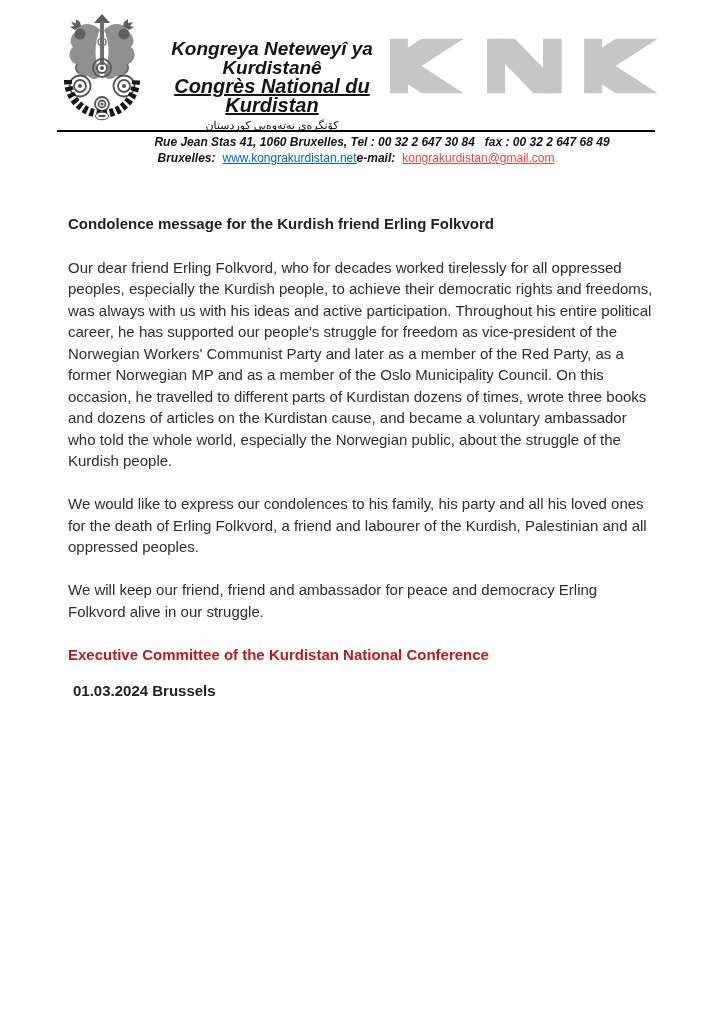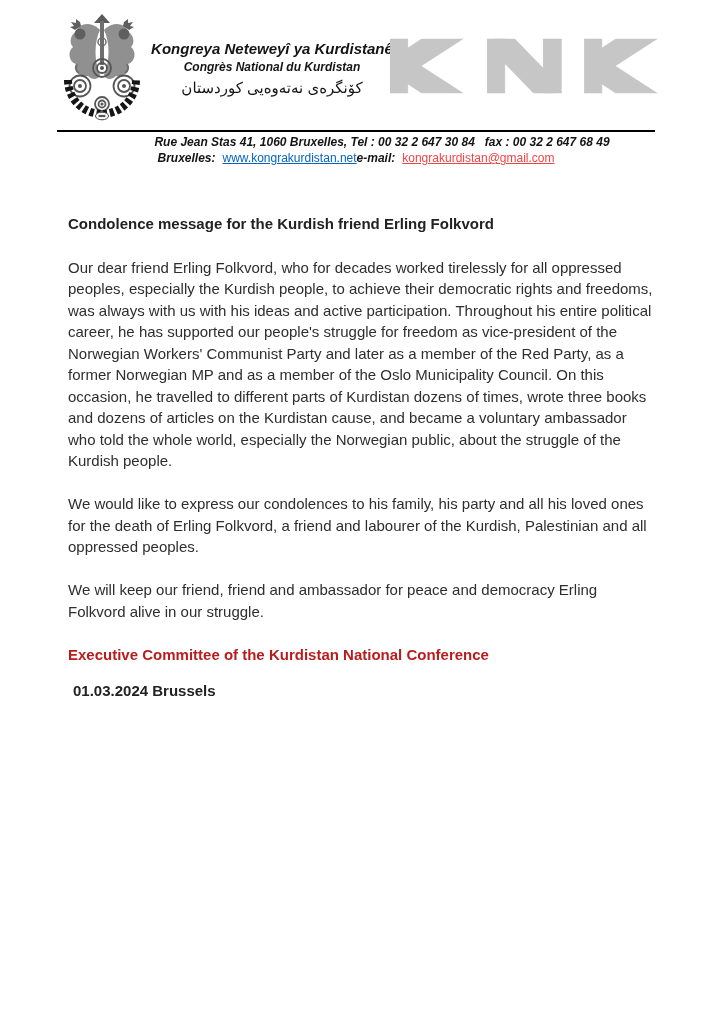--- a/index.html
+++ b/index.html
@@ -15,24 +15,24 @@
 
   
   .emblem {
     position:absolute; left:62px; top:12px;
     width:80px; height:118px;
   }
   .org-names {
     position:absolute; left:143px; top:39px; width:258px;
     text-align:center; color:#141414; line-height:19px;
   }
-  .org-ku { font-size:15px; font-weight:bold; font-style:italic; }
+  .org-ku { font-size:19px; font-weight:bold; font-style:italic; }
   .org-en { font-size:14px; font-style:italic; }
-  .org-fr { font-size:12px; font-weight:bold; font-style:italic; }
-  .org-ar { font-size:15px; direction:rtl; line-height:21px; }
+  .org-fr { font-size:20px; font-weight:bold; font-style:italic;text-decoration:underline; }
+  .org-ar { font-size:11px; direction:rtl; line-height:21px;text-decoration:underline; }
 
   .knk-wordmark {
     position:absolute; left:390px; top:38px;
     width:270px; height:56px;
   }
 
   .rule {
     position:absolute; left:57px; top:130px;
     width:598px; height:2px; background:#000000;
   }

